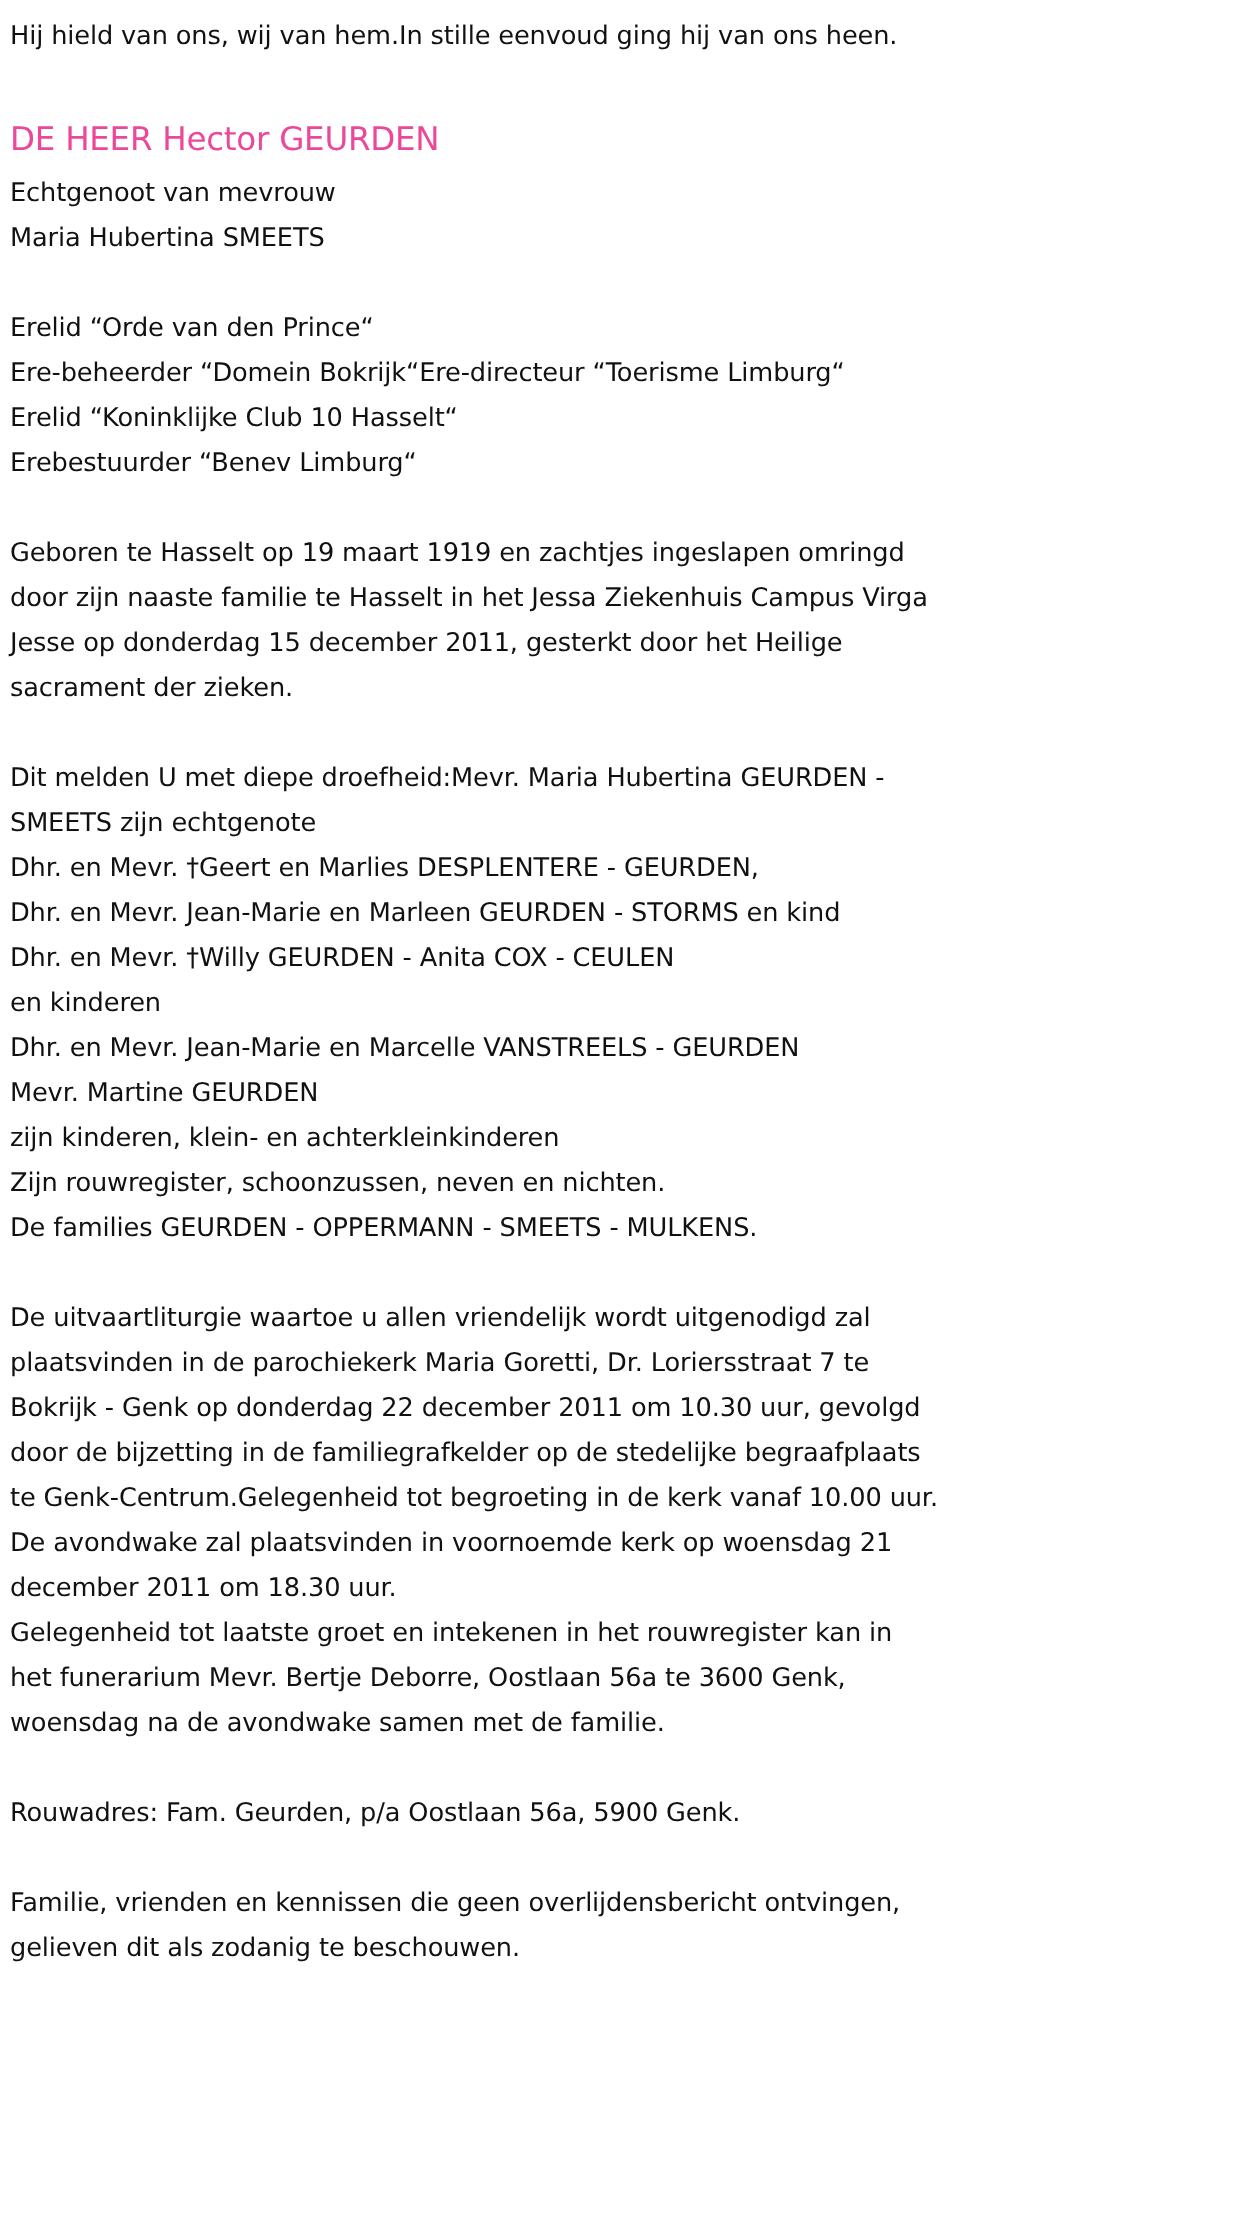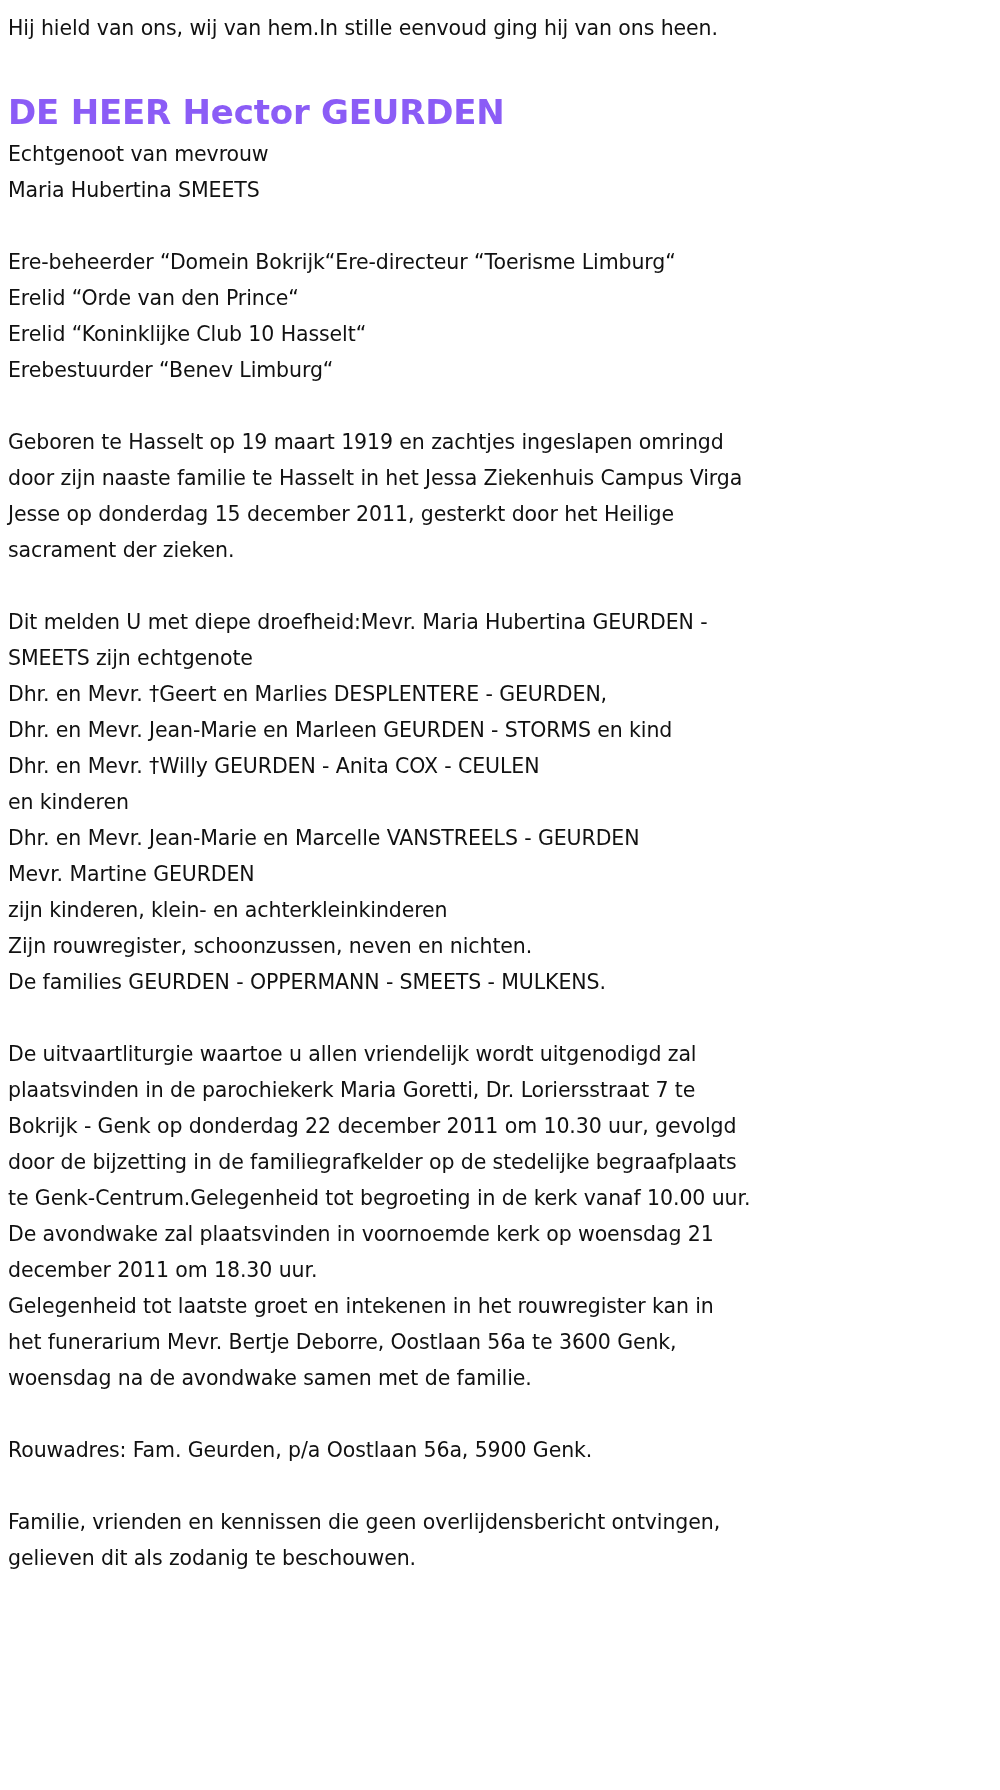--- a/index.html
+++ b/index.html
@@ -30,46 +30,46 @@
     display: block;
     white-space: pre-wrap;
     min-height: 36px;
   }
   .line.blank {
     height: 36px;
     min-height: 36px;
   }
   .heading {
     display: block;
-    font-size: 34px;
+    font-size: 26px;
     line-height: 44px;
-    font-weight: bold;
+    font-weight: normal;
     letter-spacing: -0.2px;
     margin: 8px 0 2px 0;
-    color: #8b5cf6;
+    color: #ec4899;
   }
 </style>
 </head>
 <body>
 
 <div class="page">
   <div class="notice">
 
     <span class="line">Hij hield van ons, wij van hem.In stille eenvoud ging hij van ons heen.</span>
     <span class="line blank"></span>
 
     <span class="heading">DE HEER Hector GEURDEN</span>
 
     <span class="line">Echtgenoot van mevrouw</span>
     <span class="line">Maria Hubertina SMEETS</span>
 
     <span class="line blank"></span>
 
+    <span class="line">Erelid “Orde van den Prince“</span>
     <span class="line">Ere-beheerder “Domein Bokrijk“Ere-directeur “Toerisme Limburg“</span>
-    <span class="line">Erelid “Orde van den Prince“</span>
     <span class="line">Erelid “Koninklijke Club 10 Hasselt“</span>
     <span class="line">Erebestuurder “Benev Limburg“</span>
 
     <span class="line blank"></span>
 
     <span class="line">Geboren te Hasselt op 19 maart 1919 en zachtjes ingeslapen omringd</span>
     <span class="line">door zijn naaste familie te Hasselt in het Jessa Ziekenhuis Campus Virga</span>
     <span class="line">Jesse op donderdag 15 december 2011, gesterkt door het Heilige</span>
     <span class="line">sacrament der zieken.</span>
 

